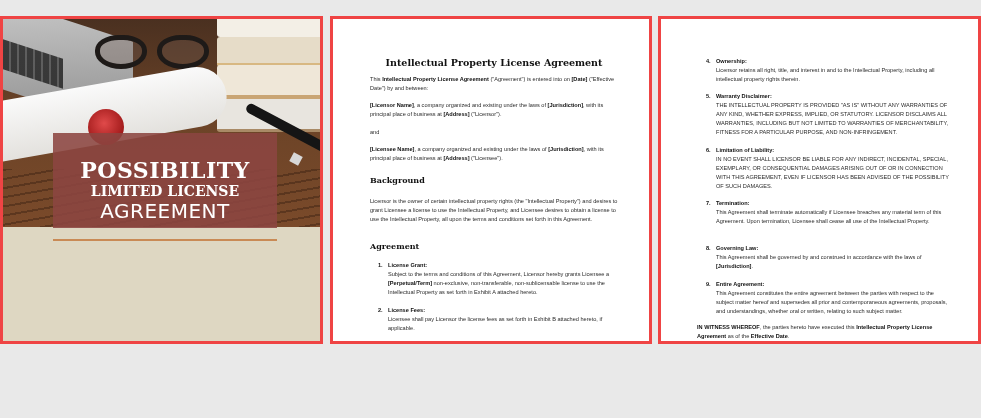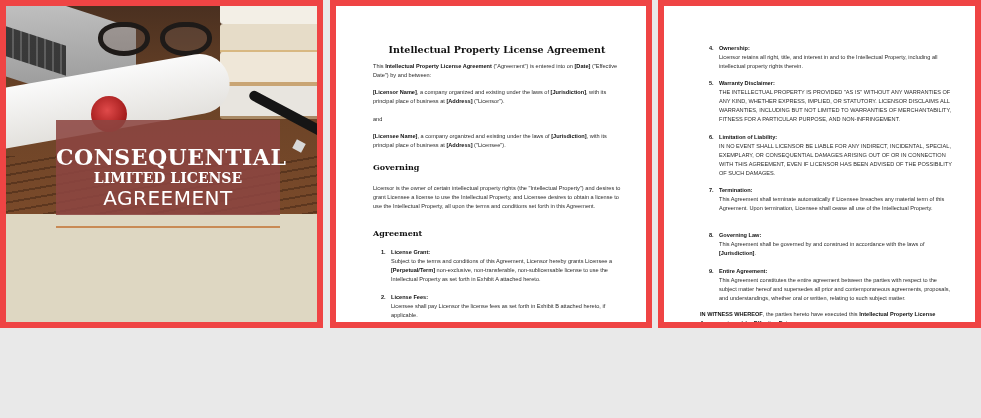--- a/index.html
+++ b/index.html
@@ -2,22 +2,22 @@
 <html><head>
 <meta charset="utf-8">
 <style>
   html, body { margin:0; padding:0; }
   body {
     width:981px; height:418px; overflow:hidden;
     background:#e9e9e9; position:relative;
     font-family:"Liberation Sans", sans-serif;
   }
   .page {
-    position:absolute; top:0; height:328px; background:#fff;
-    border:6px solid #ef4444; box-sizing:border-box; overflow:hidden;
+    position:absolute; top:16px; height:328px; background:#fff;
+    border:3px solid #ef4444; box-sizing:border-box; overflow:hidden;
   }
   #page1 { left:0; width:323px; background:#ded7c2; }
   #page2 { left:330px; width:322px; }
   #page3 { left:658px; width:323px; }
 
   
   .cover-photo {
     position:absolute; left:0; top:0; width:322px; height:208px; overflow:hidden;
     background:linear-gradient(180deg,#4a3020 0%,#6b4327 45%,#7a4a2a 100%);
   }
@@ -81,21 +81,21 @@
       <div class="book" style="top:46px;height:30px;background:#efe7d8;border-bottom:5px solid #c9a574;"></div>
       <div class="book" style="top:80px;height:30px;background:#e8e5df;border-bottom:3px solid #a98a66;"></div>
     </div>
     <div class="wood-lines"></div>
     <div class="scroll"></div>
     <div class="seal"></div>
     <div class="pen"></div>
     <div class="pen-ring"></div>
   </div>
   <div class="title-box">
-    <div class="t1">CONSEQUENTIAL</div>
+    <div class="t1">POSSIBILITY</div>
     <div class="t2">LIMITED LICENSE</div>
     <div class="t3">AGREEMENT</div>
   </div>
   <div class="cover-rule"></div>
 </div>
 
 <div class="page" id="page2">
   <div class="doc-title">Intellectual Property License Agreement</div>
 
   <div class="doc para" style="top:56px;">
@@ -105,21 +105,21 @@
   <div class="doc para" style="top:82px;">
     <b>[Licensor Name]</b><span>, a company organized and existing under the laws of </span><b>[Jurisdiction]</b><span>, with its principal place of business at </span><b>[Address]</b><span> ("Licensor").</span>
   </div>
 
   <div class="doc para" style="top:109px;">and</div>
 
   <div class="doc para" style="top:126px;">
     <b>[Licensee Name]</b><span>, a company organized and existing under the laws of </span><b>[Jurisdiction]</b><span>, with its principal place of business at </span><b>[Address]</b><span> ("Licensee").</span>
   </div>
 
-  <div class="heading" style="top:156px;">Governing</div>
+  <div class="heading" style="top:156px;">Background</div>
   <div class="doc para" style="top:178px;">Licensor is the owner of certain intellectual property rights (the "Intellectual Property") and desires to grant Licensee a license to use the Intellectual Property, and Licensee desires to obtain a license to use the Intellectual Property, all upon the terms and conditions set forth in this Agreement.</div>
 
   <div class="heading" style="top:222px;">Agreement</div>
 
   <div class="doc item" style="top:242px;">
     <span class="item-num">1.</span>
     <div class="item-head">License Grant:</div>
     <div class="item-body"><span>Subject to the terms and conditions of this Agreement, Licensor hereby grants Licensee a </span><b>[Perpetual/Term]</b><span> non-exclusive, non-transferable, non-sublicensable license to use the Intellectual Property as set forth in Exhibit A attached hereto.</span></div>
   </div>
 

